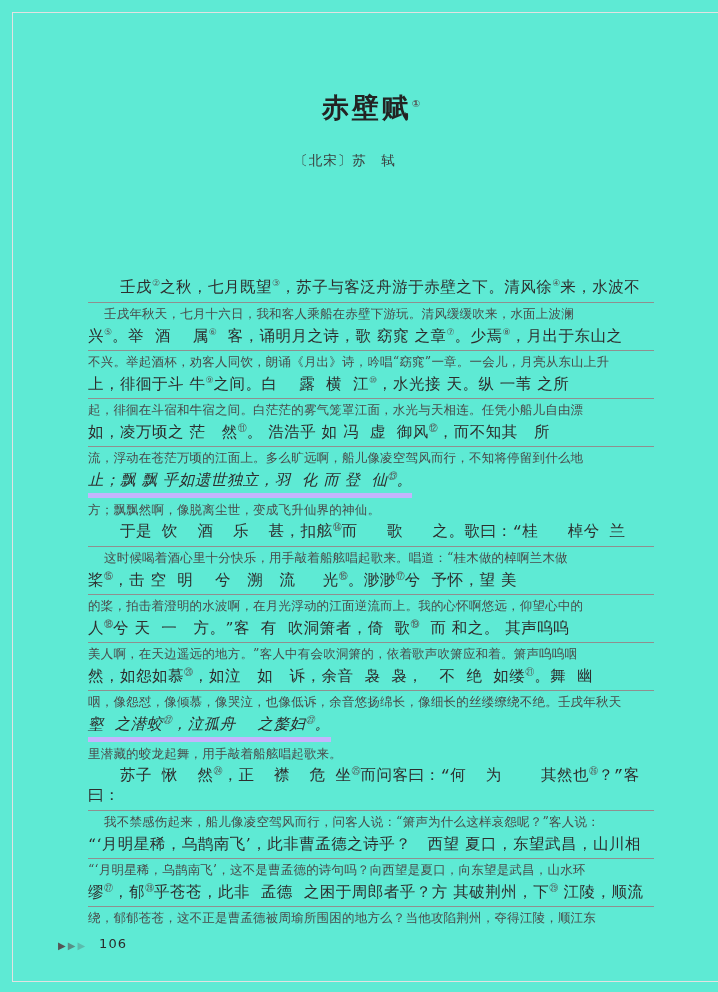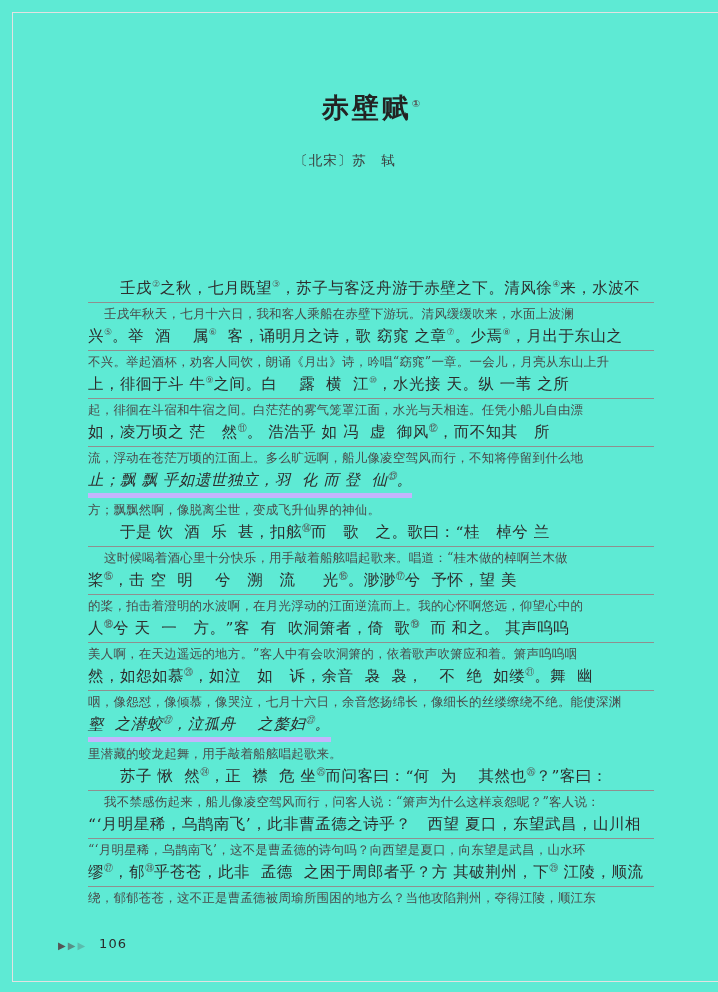--- a/index.html
+++ b/index.html
@@ -56,21 +56,21 @@
     white-space: pre-wrap;
   }
   .trans {
     font-size: 12.5px;
     line-height: 15px;
     color: #4a4a4a;
     letter-spacing: 0.2px;
     padding: 3px 0 2px 0;
     white-space: pre-wrap;
   }
-  .indent { text-indent: 32px; }
+  .indent { text-indent: 32px; font-family: Liberation Mono, monospace; }
   .indent-t { text-indent: 16px; }
   .pair.rule-text .orig { border-bottom: none; padding-bottom: 1px; }
   .pair.rule-text .orig .line-text {
     display: inline-block;
     border-bottom: 5px solid #c4b5fd;
     padding-bottom: 3px;
     font-style: italic;
   }
   sup.note {
     font-size: 9px;
@@ -133,21 +133,21 @@
         <div class="pair">
           <div class="orig"><span class="line-text">桨<sup class="note">⑮</sup>，击 空  明    兮   溯   流     光<sup class="note">⑯</sup>。渺渺<sup class="note">⑰</sup>兮  予怀，望 美</span></div>
           <div class="trans">的桨，拍击着澄明的水波啊，在月光浮动的江面逆流而上。我的心怀啊悠远，仰望心中的</div>
         </div>
         <div class="pair">
           <div class="orig"><span class="line-text">人<sup class="note">⑱</sup>兮 天  一   方。”客  有  吹洞箫者，倚  歌<sup class="note">⑲</sup>  而 和之。 其声呜呜</span></div>
           <div class="trans">美人啊，在天边遥远的地方。”客人中有会吹洞箫的，依着歌声吹箫应和着。箫声呜呜咽</div>
         </div>
         <div class="pair">
           <div class="orig"><span class="line-text">然，如怨如慕<sup class="note">⑳</sup>，如泣   如   诉，余音  袅  袅，   不  绝  如缕<sup class="note">㉑</sup>。舞  幽</span></div>
-          <div class="trans">咽，像怨怼，像倾慕，像哭泣，七月十六日，余音悠扬绵长，像细长的丝缕缭绕不绝。能使深渊</div>
+          <div class="trans">咽，像怨怼，像倾慕，像哭泣，也像低诉，余音悠扬绵长，像细长的丝缕缭绕不绝。壬戌年秋天</div>
         </div>
         <div class="pair rule-text">
           <div class="orig"><span class="line-text">壑  之潜蛟<sup class="note">㉒</sup>，泣孤舟    之嫠妇<sup class="note">㉓</sup>。</span></div>
           <div class="trans">里潜藏的蛟龙起舞，用手敲着船舷唱起歌来。</div>
         </div>
         <div class="pair">
           <div class="orig indent"><span class="line-text">苏子 愀  然<sup class="note">㉔</sup>，正  襟  危 坐<sup class="note">㉕</sup>而问客曰：“何  为    其然也<sup class="note">㉖</sup>？”客曰：</span></div>
           <div class="trans indent-t">我不禁感伤起来，船儿像凌空驾风而行，问客人说：“箫声为什么这样哀怨呢？”客人说：</div>
         </div>
         <div class="pair">

